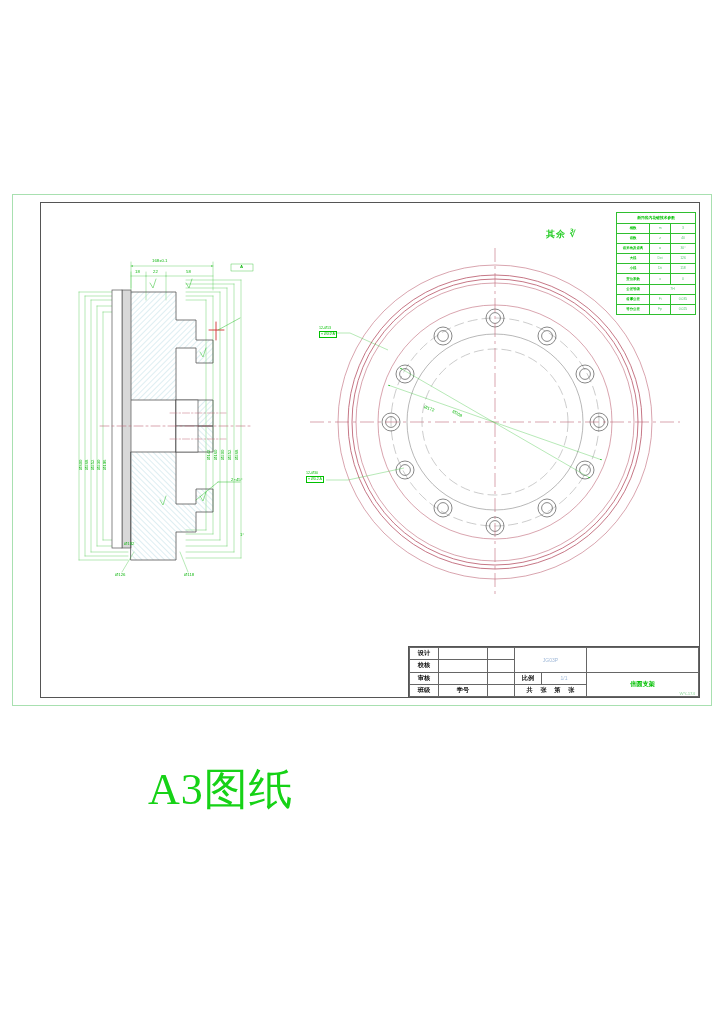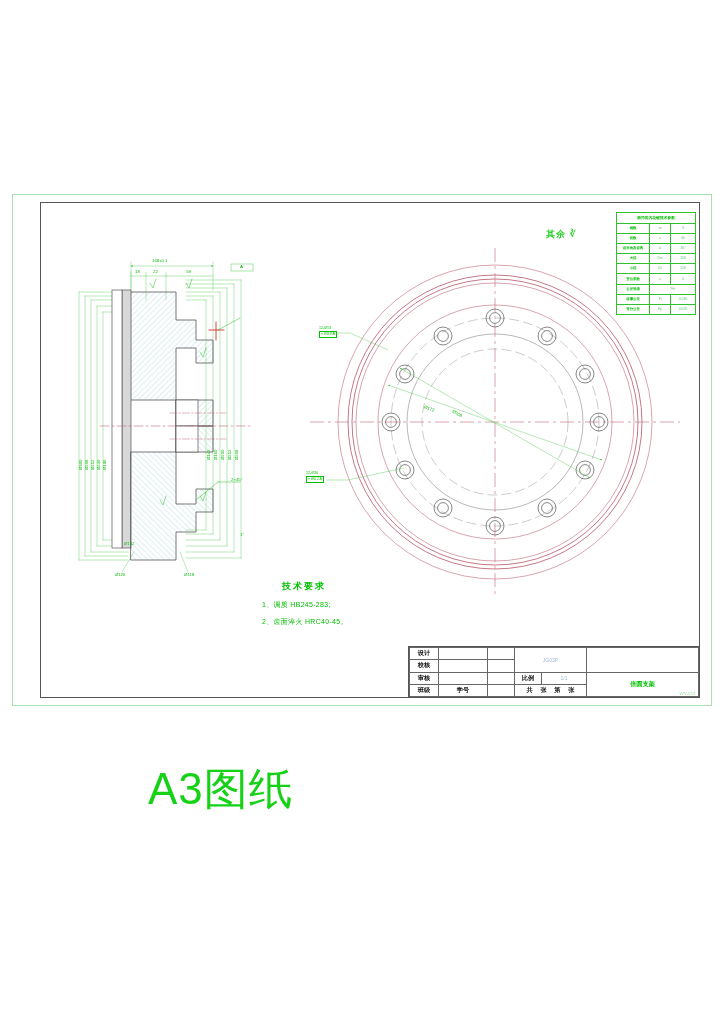--- a/index.html
+++ b/index.html
@@ -42,21 +42,21 @@
                border:1.1px solid #555;box-sizing:border-box;}
   #title-block table{width:100%;height:100%;border-collapse:collapse;}
   #title-block td{border:.8px solid #666;font-size:6.2px;text-align:center;
                   color:#111;font-weight:bold;padding:0;}
   #title-block td.grn{color:#00c000;font-weight:bold;}
   #title-block td.blu{color:#9fb8d8;font-weight:normal;font-size:5px;}
   #title-block td.blank{border:.8px solid #666;}
 
   
   #a3{position:absolute;left:148px;top:760px;color:#16d216;font-size:44px;
-      font-family:Liberation Sans, sans-serif;letter-spacing:1px;}
+      font-family:Liberation Serif, serif;letter-spacing:1px;}
 
   
   #sig{position:absolute;left:546px;top:228px;color:#2ecf2e;font-size:9px;
        font-weight:bold;letter-spacing:1px;}
 
   
   .callout{position:absolute;color:#00c000;font-size:3.6px;line-height:5.2px;
            white-space:nowrap;}
   .callout .fcf{border:.5px solid #00c000;padding:0 1px;display:inline-block;}
 </style>
@@ -351,25 +351,20 @@
           <td class="c3">0.035</td>
         </tr>
       <tr>
           <td class="c1">等分公差</td>
           <td class="c2">Fp</td>
           <td class="c3">0.025</td>
         </tr>
     </tbody>
   </table>
 
-  <div id="tech">
-    <div class="t-title">技术要求</div>
-    <div class="t-line">1、调质 HB245-283;</div>
-    <div class="t-line">2、齿面淬火 HRC40-45。</div>
-  </div>
 
   <div id="title-block">
     <table>
       <tbody>
           <tr>
         <td style="width:28px">设计</td>
         <td style="width:48px" class="blank"></td>
         <td style="width:26px" class="blank"></td>
         <td colspan="2" rowspan="2" class="blu">JG03P</td>
         <td rowspan="2" class="blank"></td>

